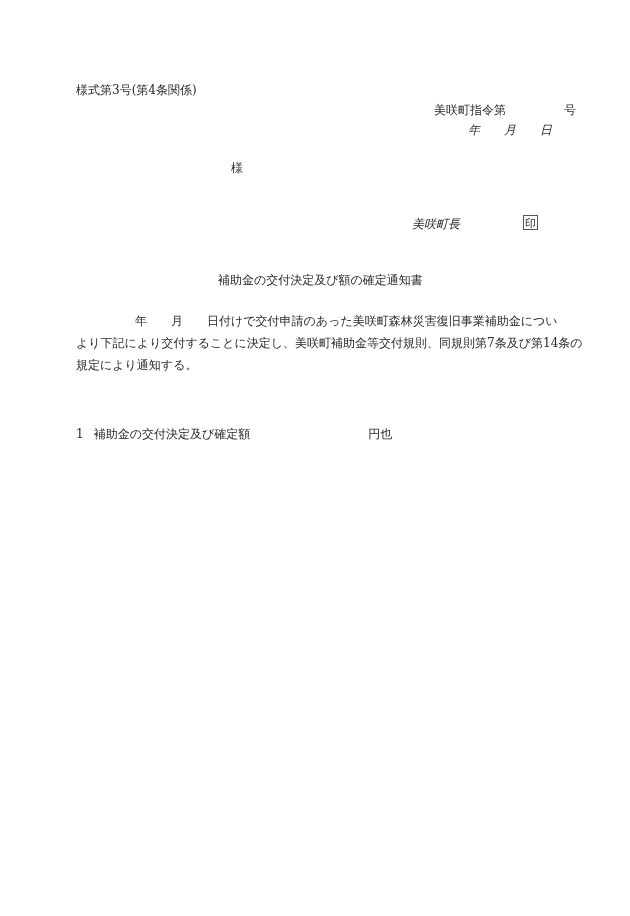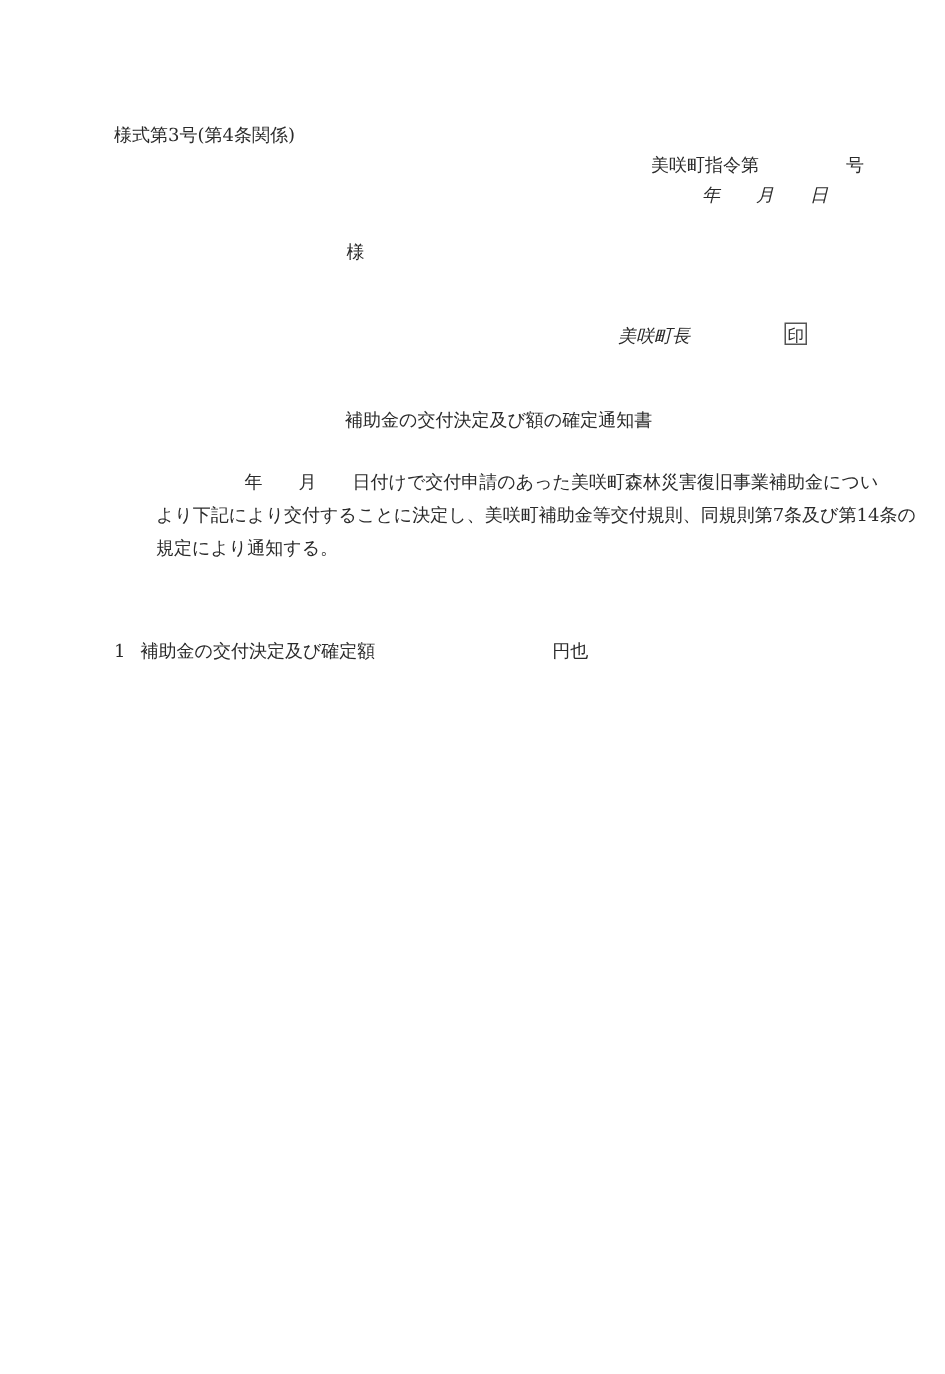--- a/index.html
+++ b/index.html
@@ -30,30 +30,30 @@
       left: 523px;
       top: 215px;
       width: 15px;
       height: 15px;
       border: 1px solid #555;
       font-size: 11px;
       text-align: center;
       line-height: 15px;
       box-sizing: border-box;
     }
-    .doc-title { left: 230px; top: 274px; text-align: center; }
+    .doc-title { left: 218px; top: 274px; text-align: center; }
     .body-text {
       position: absolute;
       left: 76px;
       top: 310px;
       width: 480px;
       line-height: 22px;
       white-space: normal;
     }
-    .body-text .line { display: block; white-space: nowrap; margin-left: 28px; }
+    .body-text .line { display: block; white-space: nowrap; }
     .body-text .indent { display: inline-block; width: 59px; }
     .body-text .g1 { display: inline-block; width: 24px; }
     .body-text .g2 { display: inline-block; width: 24px; }
     .item1 { left: 76px; top: 428px; }
     .item1 .num-gap { display: inline-block; width: 10px; }
     .item1 .amount-gap { display: inline-block; width: 118px; }
   </style>
 </head>
 <body>
 

